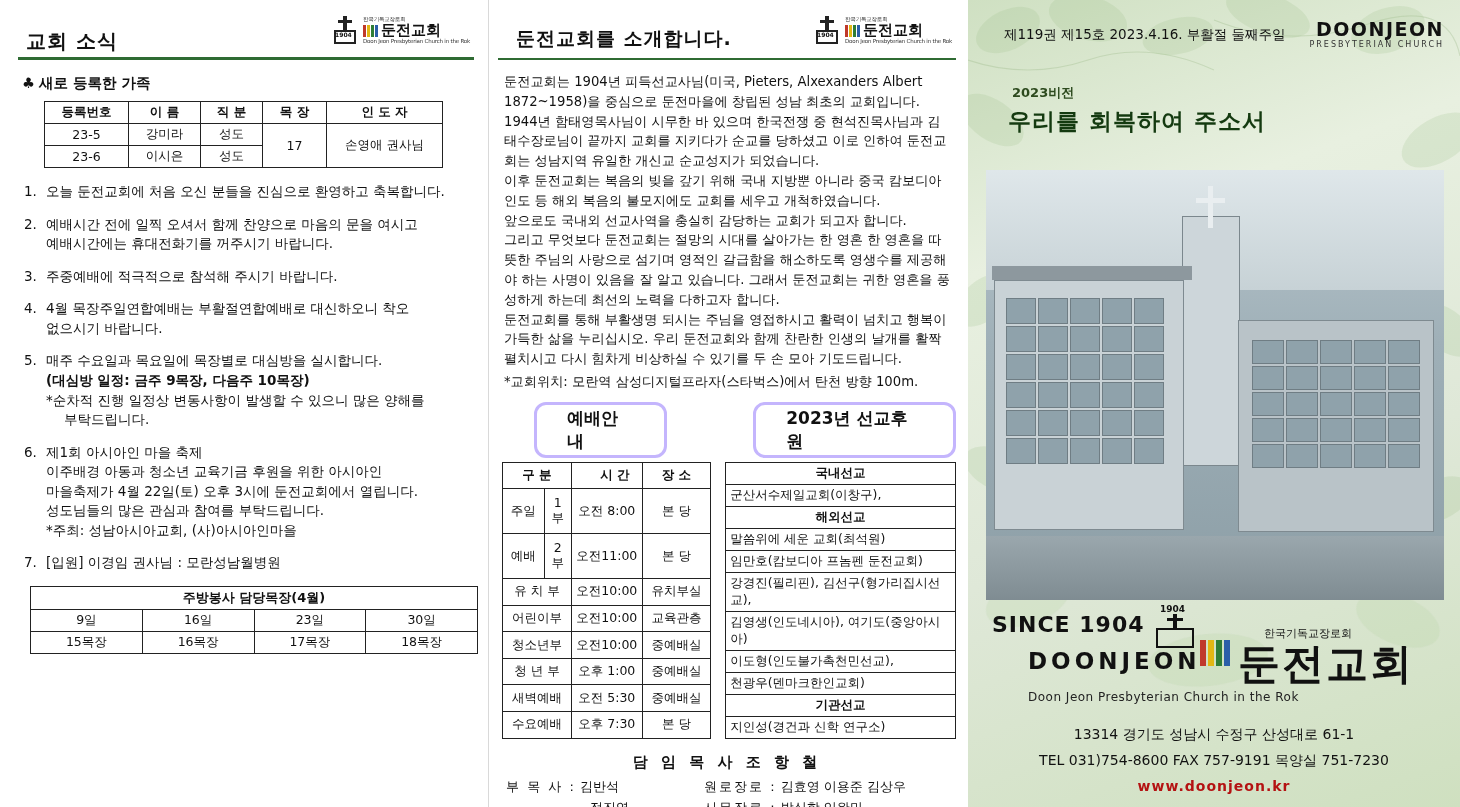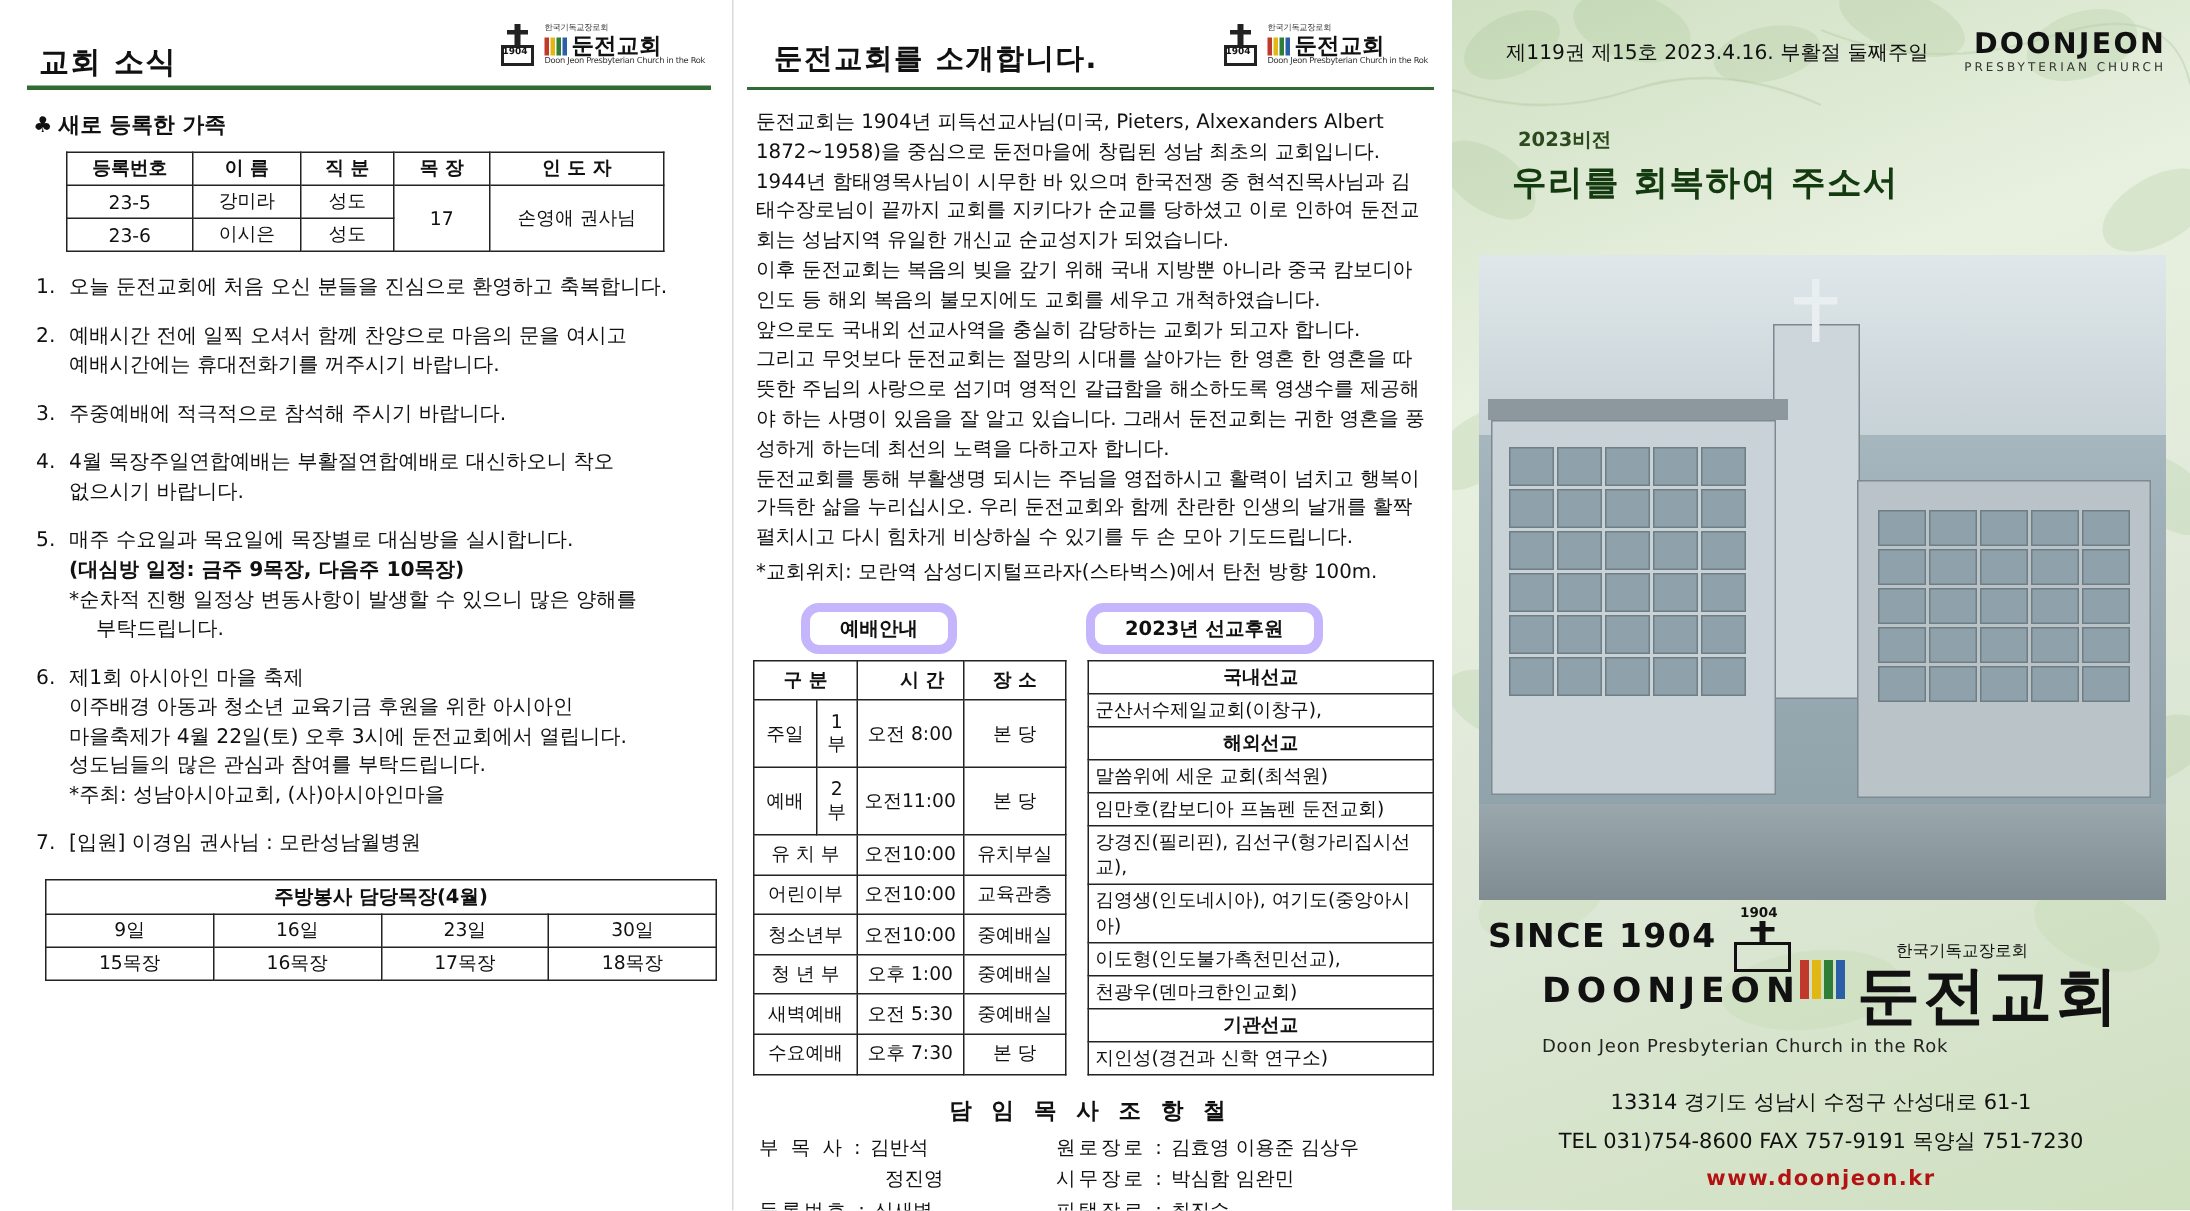--- a/index.html
+++ b/index.html
@@ -69,22 +69,22 @@
   .tbl-kitchen td, .tbl-kitchen th { height: 19px; font-size: 12.5px; margin-left: 26px; }
   .tbl-kitchen .cap { font-weight: bold; font-size: 13px; }
 
   
   .intro { font-size: 13.2px; line-height: 1.5; margin: 12px 4px 10px 6px; text-align: left; }
   .intro p { margin: 0; }
   .intro .loc { margin-top: 3px; }
 
   .badges { display: flex; gap: 86px; margin: 6px 0 4px 36px; }
   .badge {
-    border: 6px solid #c4b5fd; border-radius: 12px; padding: 2px 20px;
-    font-size: 13px; font-weight: bold; background: #fff;
+    border: 3px solid #c4b5fd; border-radius: 12px; padding: 2px 30px;
+    font-size: 17px; font-weight: bold; background: #fff;
   }
 
   .mid-tables { display: flex; gap: 14px; margin-left: 4px; }
 
   .tbl-worship { font-size: 12px; }
   .tbl-worship td, .tbl-worship th { height: 20px; padding: 1px 3px; }
   .tbl-worship .c1 { width: 44px; }
   .tbl-worship .c2 { width: 28px; }
   .tbl-worship .c3 { width: 74px; padding-left: 20px; }
   .tbl-worship .c4 { width: 74px; }

